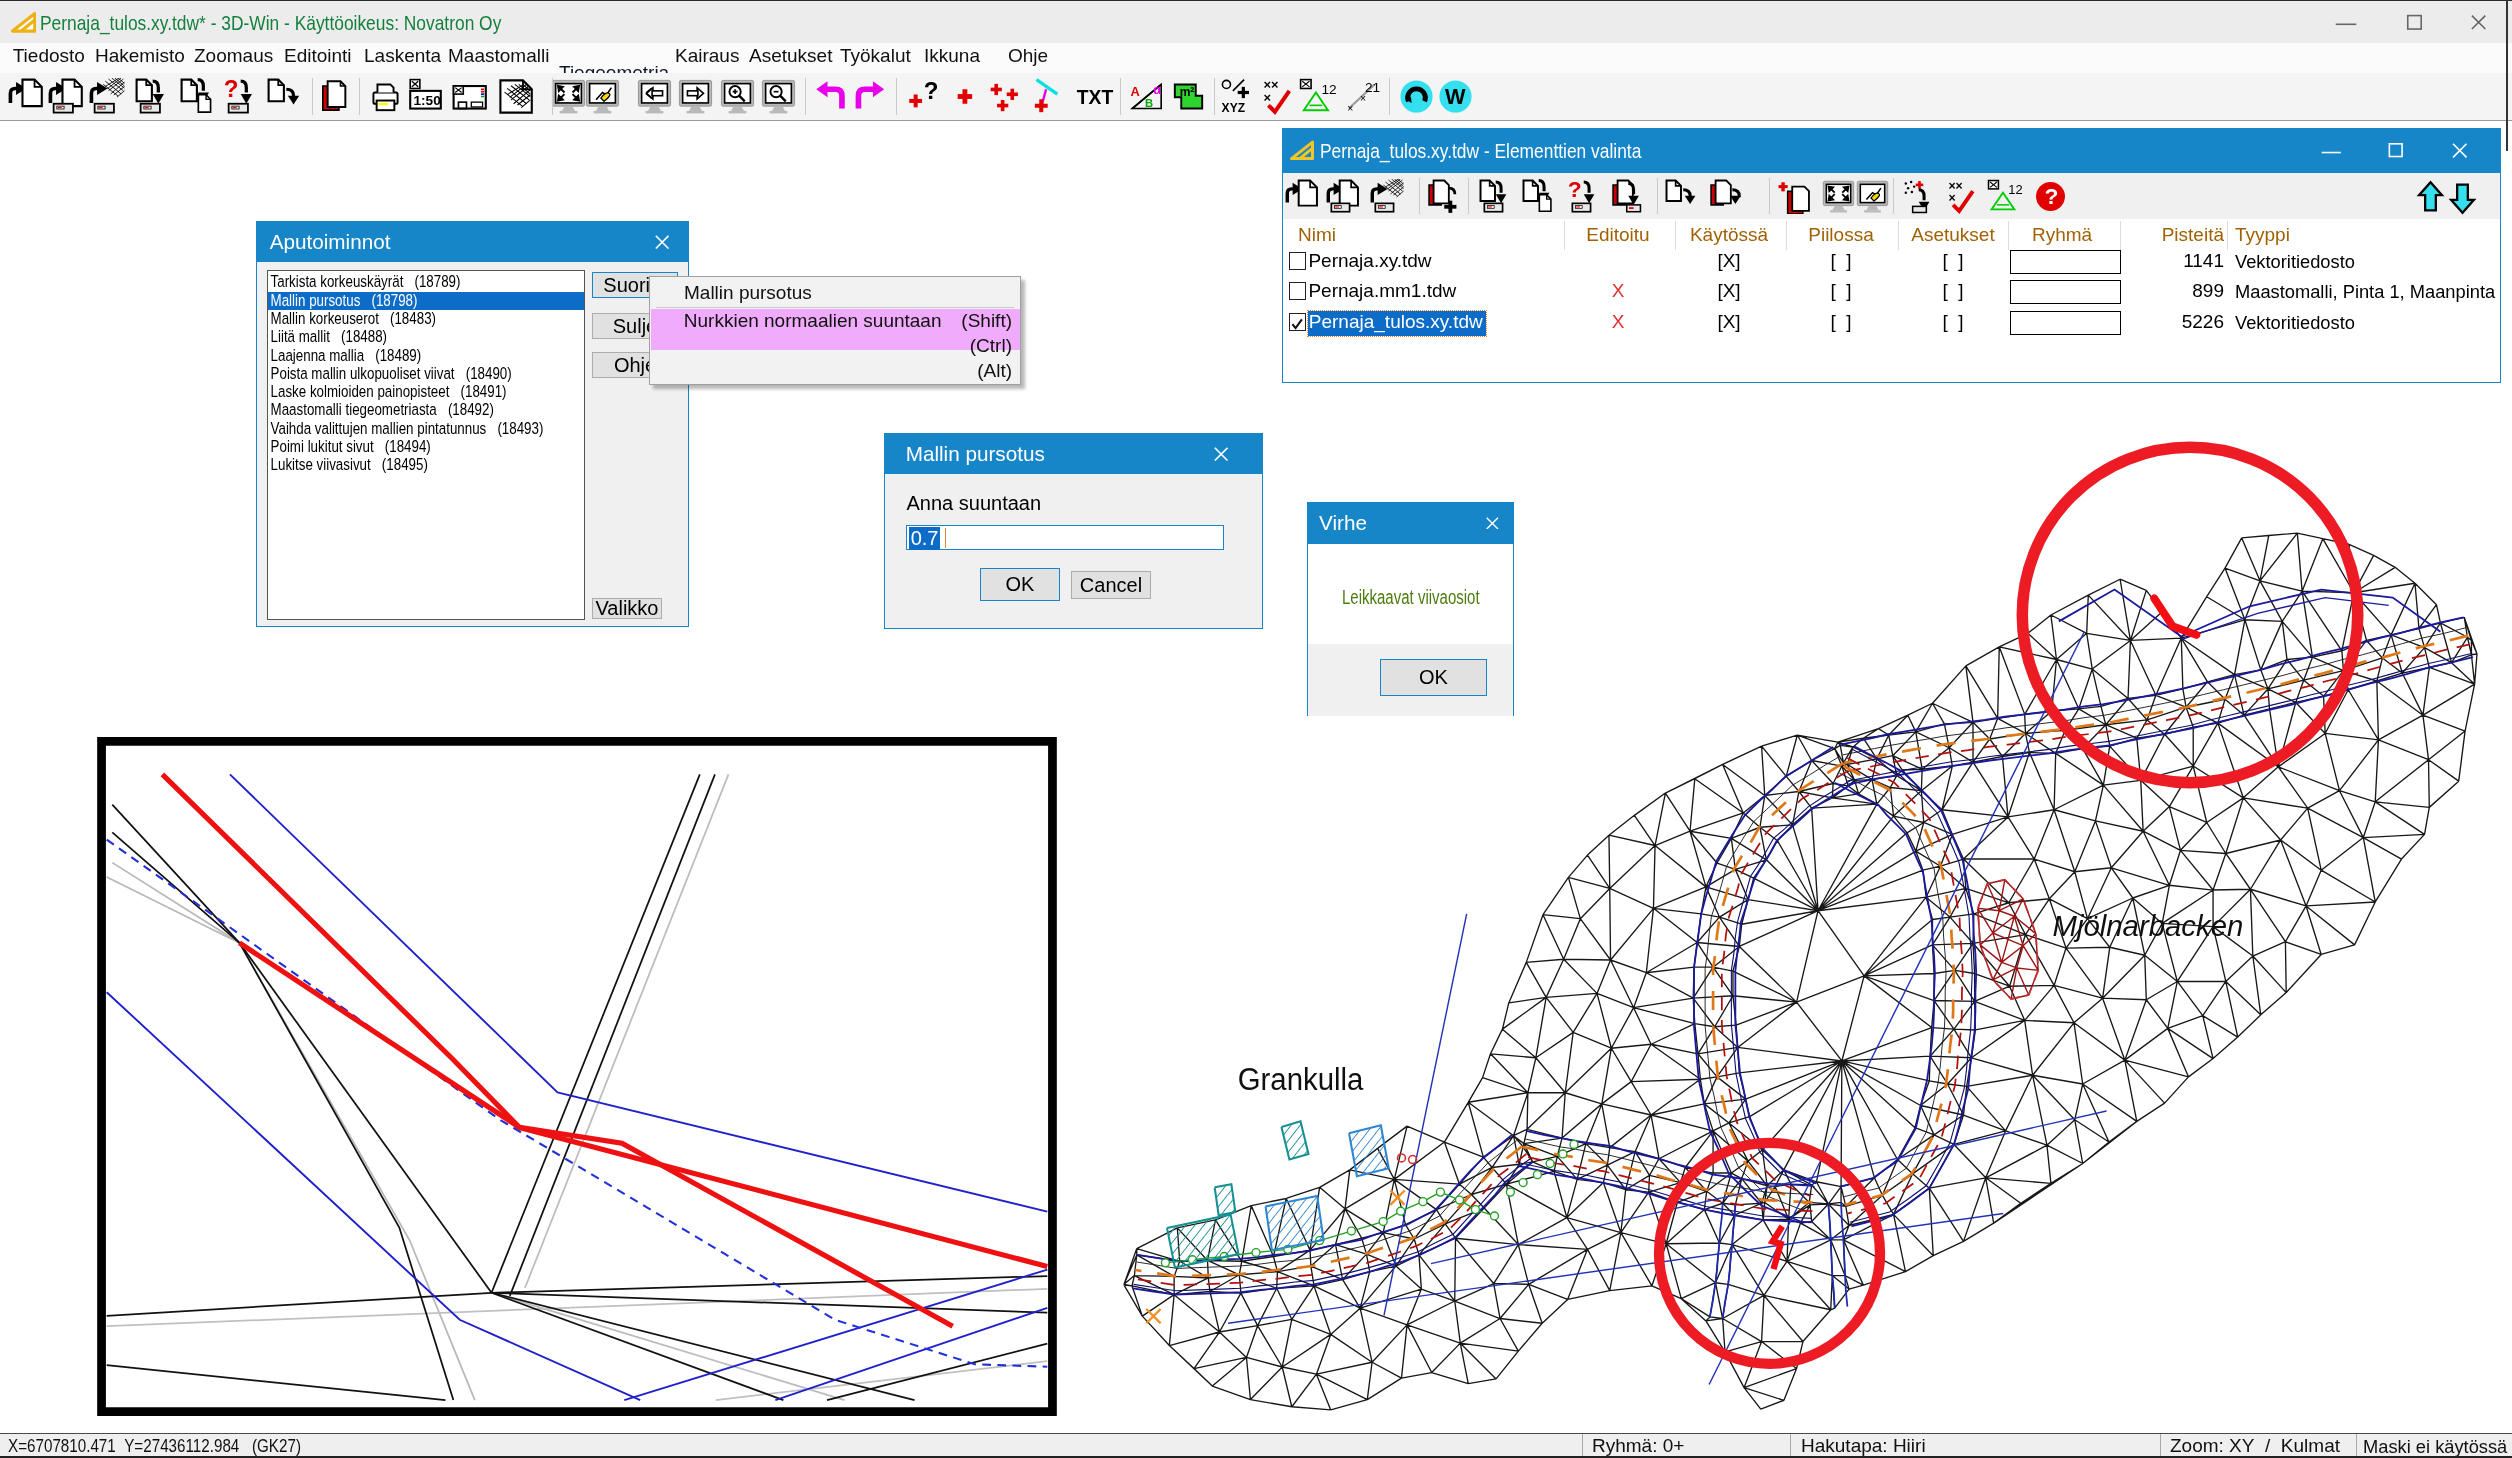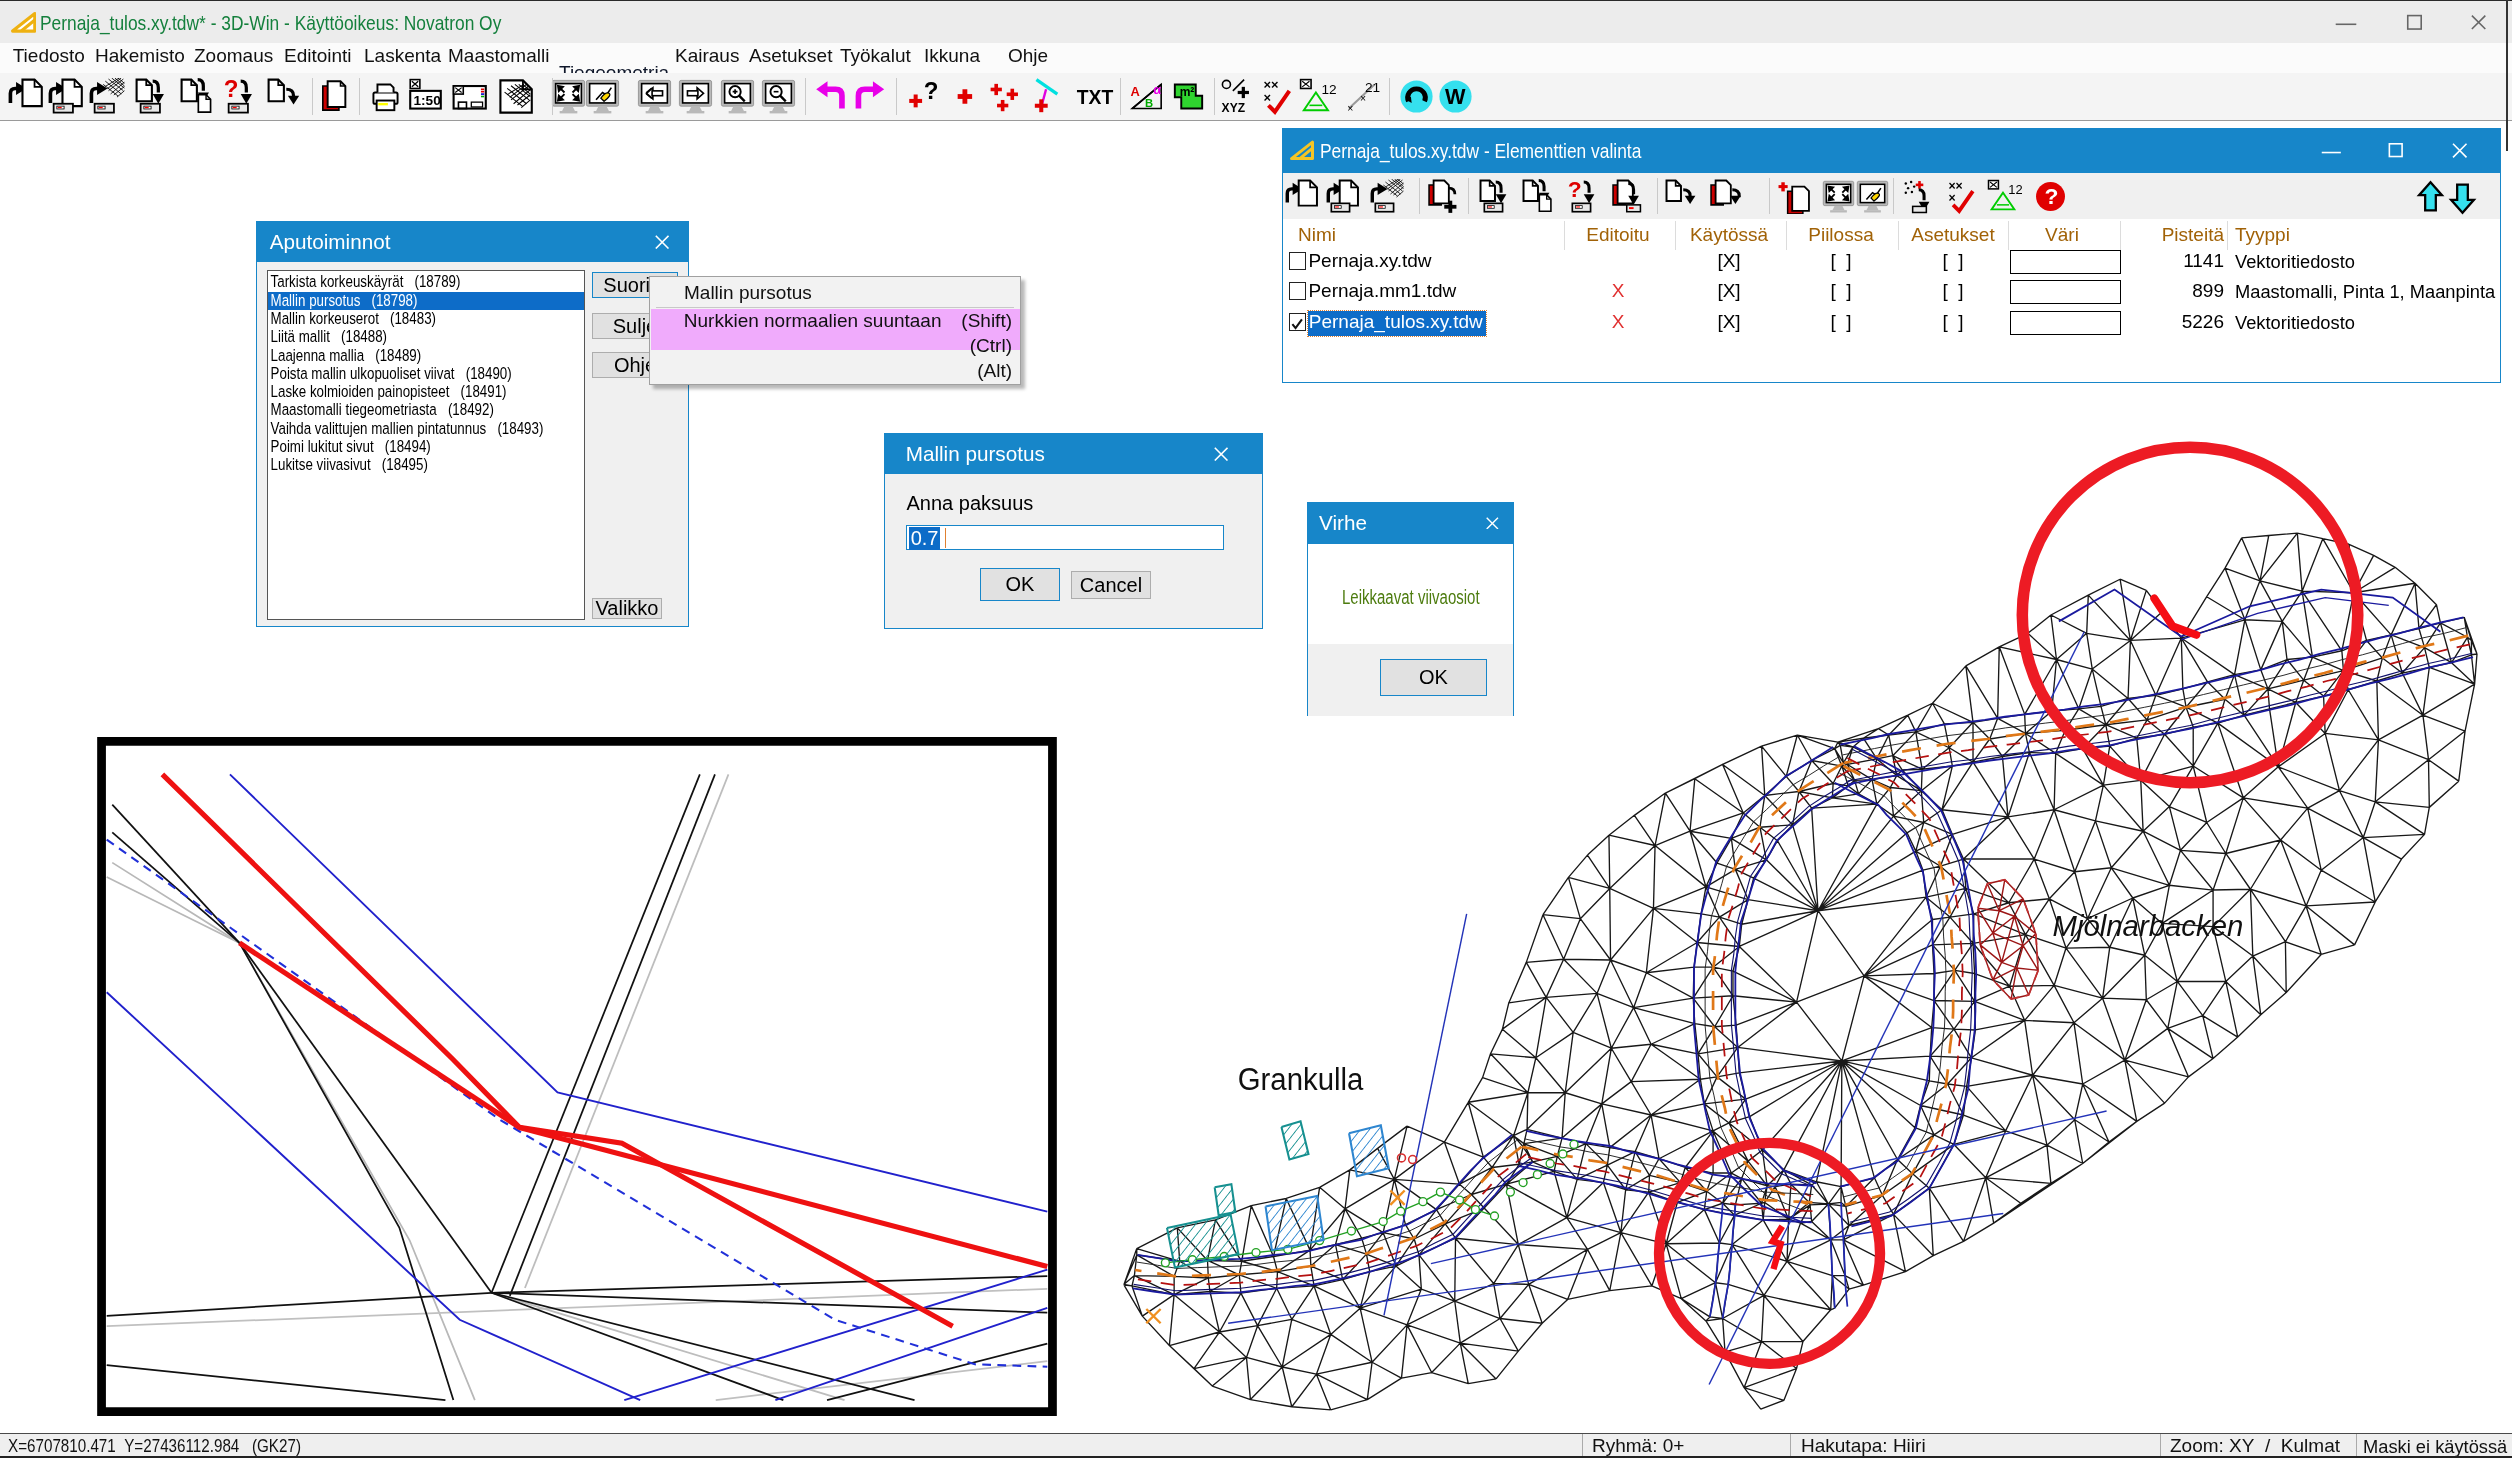--- a/index.html
+++ b/index.html
@@ -635,21 +635,21 @@
       <svg style="position:absolute;left:1162px;top:7.2px" width="35" height="35" viewBox="0 0 46 46">
         <path d="M23 43L8 26h8V6h14v20h8z" fill="#35e0ee" stroke="#000" stroke-width="3"></path>
       </svg>
     </div>
     <div class="abs" style="left:0;top:90px;width:100%;height:34px;font-size:19px;color:#a16207;white-space:nowrap">
       <span class="abs" style="left:15px;top:4.8px">Nimi</span>
       <span class="abs" style="left:335px;top:4.8px;transform:translateX(-50%)">Editoitu</span>
       <span class="abs" style="left:446px;top:4.8px;transform:translateX(-50%)">Käytössä</span>
       <span class="abs" style="left:558px;top:4.8px;transform:translateX(-50%)">Piilossa</span>
       <span class="abs" style="left:670px;top:4.8px;transform:translateX(-50%)">Asetukset</span>
-      <span class="abs" style="left:779px;top:4.8px;transform:translateX(-50%)">Väri</span>
+      <span class="abs" style="left:779px;top:4.8px;transform:translateX(-50%)">Ryhmä</span>
       <span class="abs" style="left:941px;top:4.8px;transform:translateX(-100%)">Pisteitä</span>
       <span class="abs" style="left:952px;top:4.8px">Tyyppi</span>
       <div class="abs" style="left:281px;top:1.6px;width:0.8px;height:29px;background:#dcdcdc"></div>
       <div class="abs" style="left:392px;top:1.6px;width:0.8px;height:29px;background:#dcdcdc"></div>
       <div class="abs" style="left:503px;top:1.6px;width:0.8px;height:29px;background:#dcdcdc"></div>
       <div class="abs" style="left:615px;top:1.6px;width:0.8px;height:29px;background:#dcdcdc"></div>
       <div class="abs" style="left:725px;top:1.6px;width:0.8px;height:29px;background:#dcdcdc"></div>
       <div class="abs" style="left:837px;top:1.6px;width:0.8px;height:29px;background:#dcdcdc"></div>
       <div class="abs" style="left:944px;top:1.6px;width:0.8px;height:29px;background:#dcdcdc"></div>
     </div>
@@ -723,21 +723,21 @@
     <div class="abs" style="right:8px;top:58px">(Ctrl)</div>
     <div class="abs" style="right:8px;top:83px">(Alt)</div>
   </div>
 <div class="abs" style="left:884px;top:433px;width:379px;height:196px;background:#f0f0f0;border:0.8px solid #1786c9">
     <div class="win-title" style="height:40px">
       <div class="abs" style="left:20.7px;top:8px">Mallin pursotus</div>
       <svg class="abs" style="left:329px;top:12.7px" width="14.3" height="14.3" viewBox="0 0 18 18">
         <path d="M1 1l16 16M17 1L1 17" stroke="#fff" stroke-width="2"></path>
       </svg>
     </div>
-    <div class="abs" style="left:21.5px;top:58px;font-size:20px;color:#000">Anna paksuus</div>
+    <div class="abs" style="left:21.5px;top:58px;font-size:20px;color:#000">Anna suuntaan</div>
     <div class="abs" style="left:20.7px;top:91px;width:318px;height:25px;background:#fff;border:0.8px solid #1786c9">
       <span style="position:absolute;left:2.4px;top:0.8px;background:#0d6cc8;color:#fff;font-size:20px;padding:0 1.6px">0.7</span>
       <div style="position:absolute;left:38px;top:1.6px;width:1.6px;height:20px;background:#e08030"></div>
     </div>
     <div class="btn def abs" style="left:95px;top:134px;width:80px;height:33px">OK</div>
     <div class="btn abs" style="left:186px;top:137px;width:80px;height:28px">Cancel</div>
   </div>
 <div class="abs" style="left:1307px;top:502px;width:207px;height:214px;background:#fff;border:0.8px solid #1786c9">
     <div class="win-title" style="height:41px">
       <div class="abs" style="left:11px;top:8px">Virhe</div>

